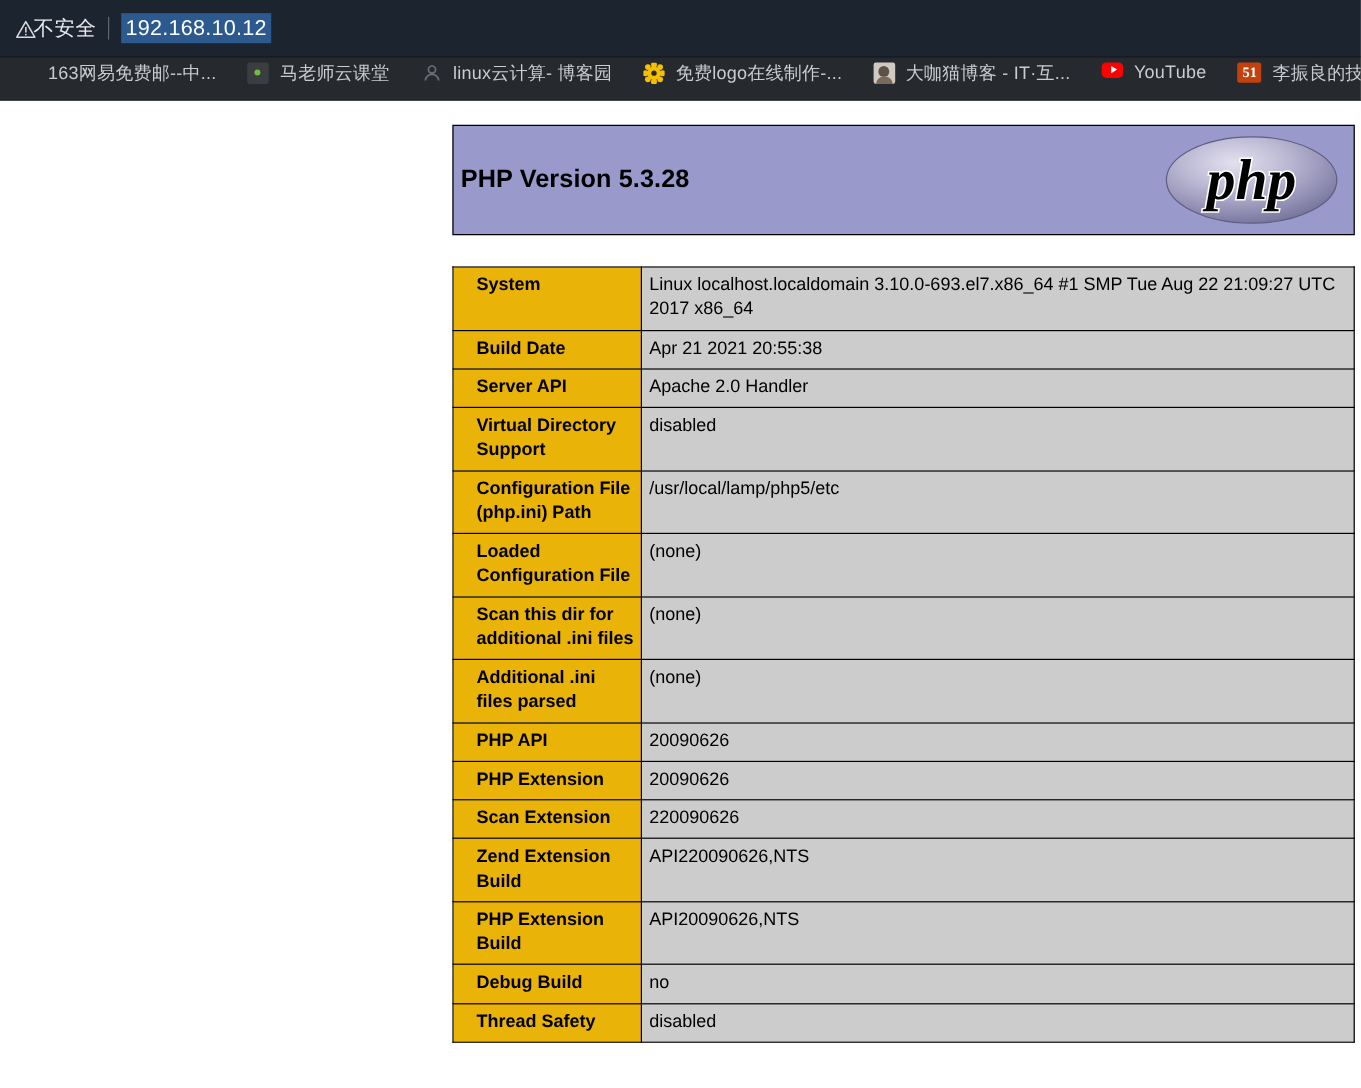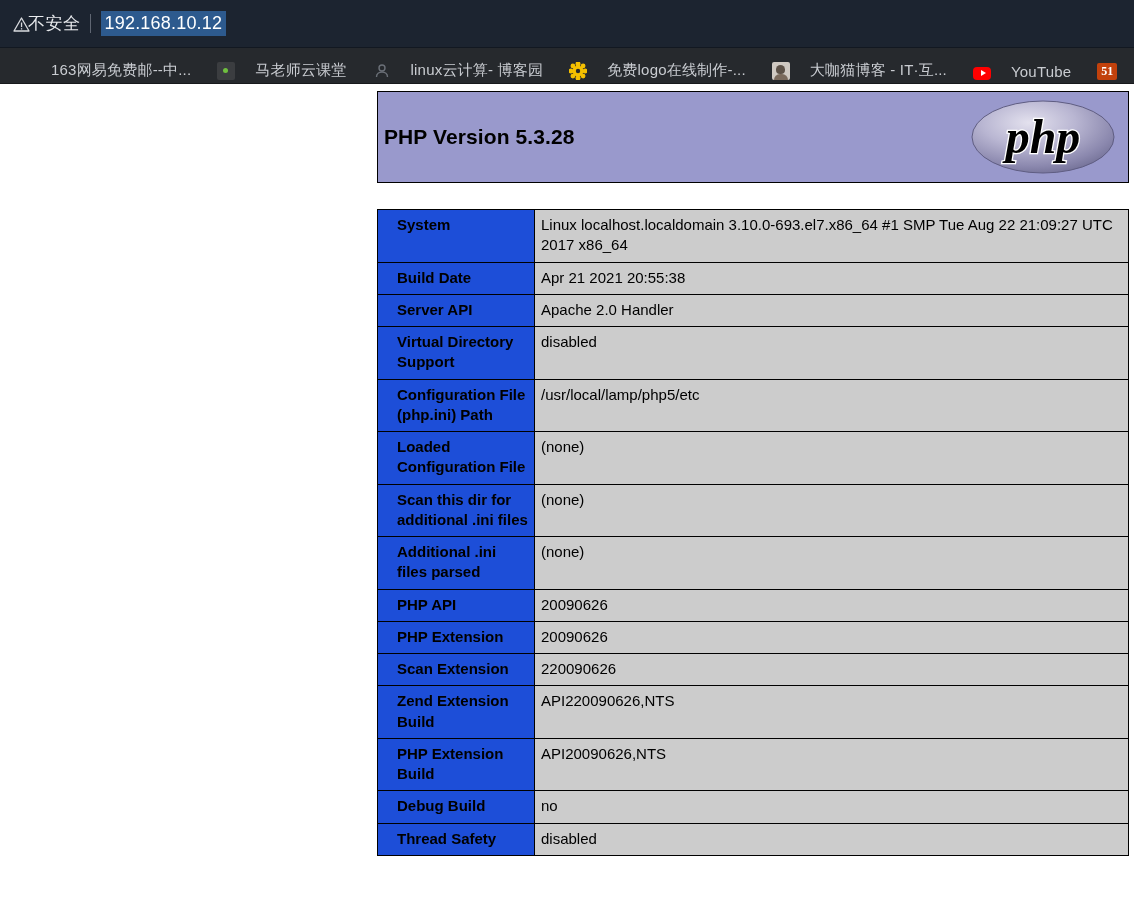--- a/index.html
+++ b/index.html
@@ -76,22 +76,22 @@
     height: 35px;
     background: #26292d;
     display: flex;
     align-items: center;
     overflow: hidden;
     white-space: nowrap;
     border-bottom: 1px solid #17191c;
   }
   .bookmark {
     display: flex;
-    align-items: flex-end;
-    gap: 20px;
+    align-items: flex-start;
+    gap: 9px;
     padding: 0 13px;
     height: 28px;
     flex: 0 0 auto;
     cursor: pointer;
     border-radius: 4px;
   }
   .bm-label {
     color: #c9ccd1;
     font-size: 15px;
     white-space: nowrap;
@@ -174,21 +174,21 @@
   #page-viewport {
     width: 1134px;
     height: 838px;
     background: #ffffff;
     position: relative;
     overflow: hidden;
   }
   #page-body {
     position: absolute;
     left: 377px;
-    top: 7px;
+    top: 20px;
     width: 752px;
   }
 
   
   #php-banner {
     height: 92px;
     background: #9999cc;
     border: 1px solid #000000;
     box-sizing: border-box;
     display: flex;
@@ -224,21 +224,21 @@
     border: 1px solid #000000;
     padding: 5px 4px 6px 6px;
     font-size: 15px;
     line-height: 1.35;
     vertical-align: top;
     word-break: break-word;
     overflow-wrap: break-word;
   }
   #info-table td.k {
     width: 133px;
-    background: #1d4ed8;
+    background: #eab308;
     font-weight: bold;
     color: #000000;
     padding-left: 19px;
   }
   #info-table td.v {
     background: #cccccc;
     color: #000000;
   }
 
   

